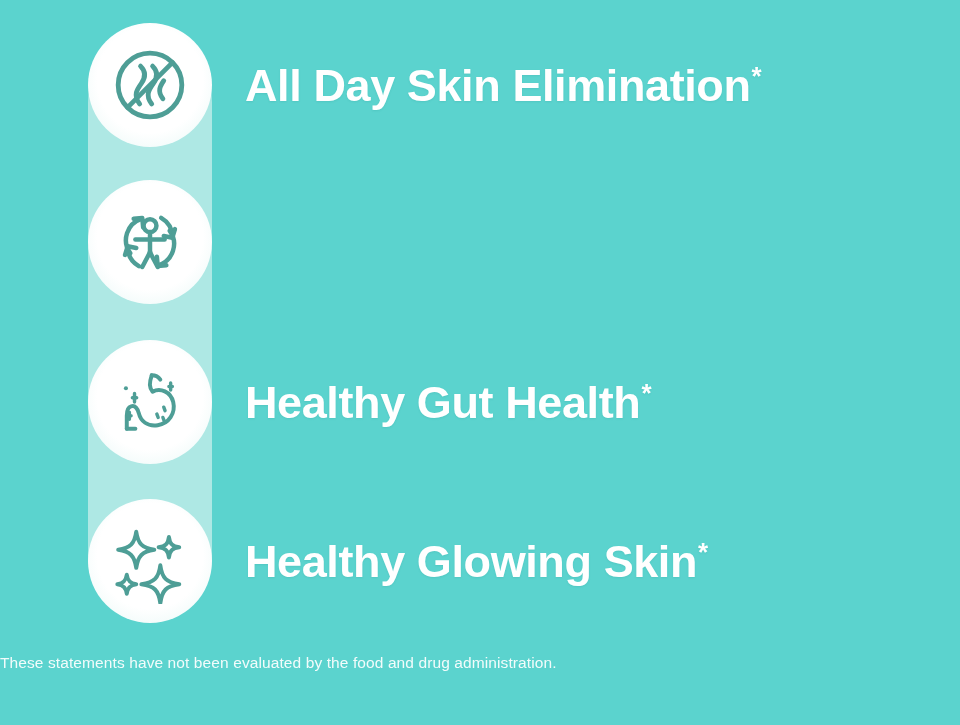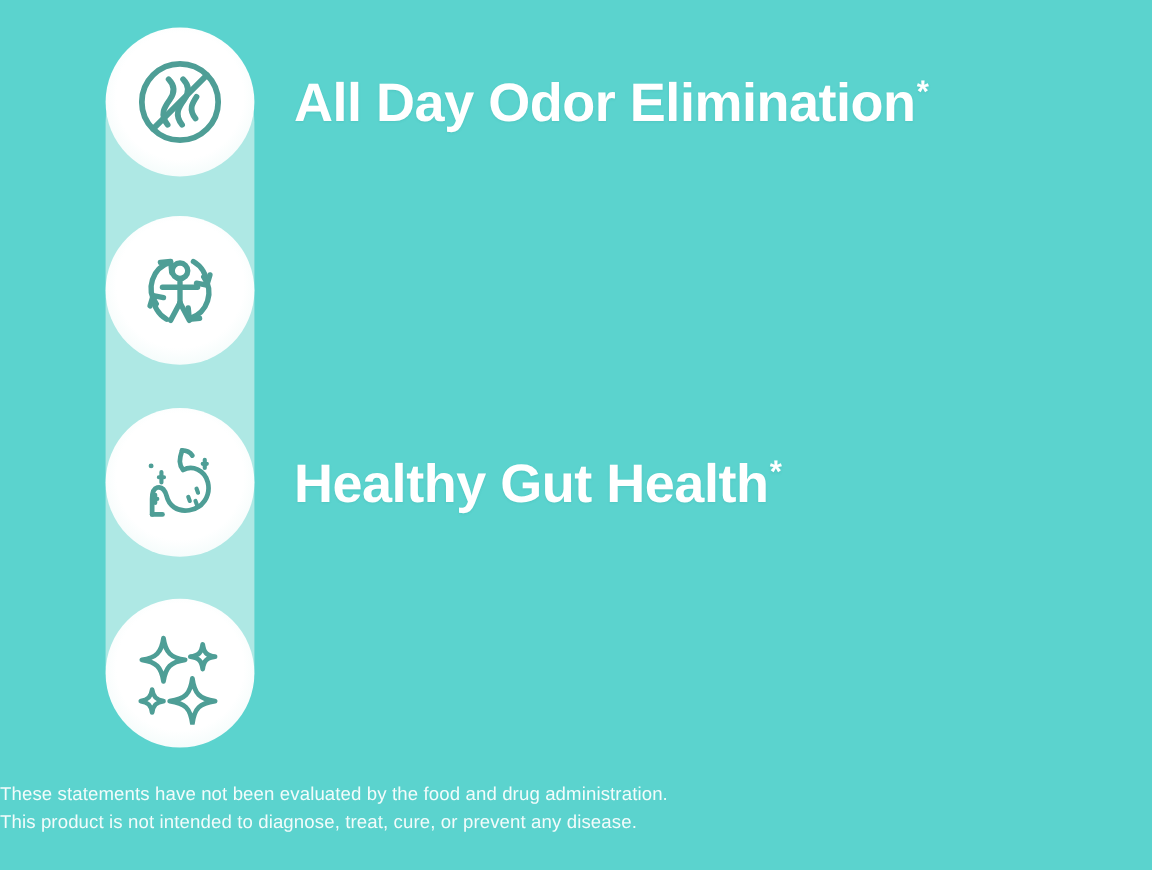--- a/index.html
+++ b/index.html
@@ -113,21 +113,21 @@
       <div class="icon-badge">
         <svg viewBox="0 0 100 100" fill="none" stroke="#4E9E96" stroke-width="5.6" stroke-linecap="round" stroke-linejoin="round">
           <circle cx="50" cy="50" r="37"></circle>
           <line x1="24" y1="76" x2="76" y2="24"></line>
           <path d="M38 72 C30 62 35 55 40 48 C45 41 45 34 39 28"></path>
           <path d="M52 72 C44 62 49 55 54 48 C59 41 59 34 53 28"></path>
           <path d="M65 66 C58 57 62 51 66 45"></path>
         </svg>
       </div>
       <div class="benefit-label">
-        <span>All Day Odor Elimination</span><span class="asterisk">*</span>
+        <span>All Day Skin Elimination</span><span class="asterisk">*</span>
       </div>
     </div>
 
     <div class="benefit-row r1">
       <div class="icon-badge">
         <svg viewBox="0 0 100 100" fill="none" stroke="#4E9E96" stroke-width="5.2" stroke-linecap="round" stroke-linejoin="round">
           <path d="M27 63 A26 26 0 0 1 40 23"></path>
           <polyline points="31,23 41,22 42,33"></polyline>
           <path d="M73 37 A26 26 0 0 1 60 77"></path>
           <polyline points="69,77 59,78 58,67"></polyline>
@@ -171,22 +171,24 @@
 
     <div class="benefit-row r3">
       <div class="icon-badge">
         <svg viewBox="0 0 100 100" fill="none" stroke="#4E9E96" stroke-width="4.6" stroke-linecap="round" stroke-linejoin="round">
           <path d="M34 16 C36 30 41 35 55 37 C41 39 36 44 34 58 C32 44 27 39 13 37 C27 35 32 30 34 16 Z"></path>
           <path d="M62 55 C64 70 69 75 84 77 C69 79 64 84 62 99 C60 84 55 79 40 77 C55 75 60 70 62 55 Z"></path>
           <path d="M72 22 C73 30 76 33 84 34 C76 35 73 38 72 46 C71 38 68 35 60 34 C68 33 71 30 72 22 Z"></path>
           <path d="M23 66 C24 73 27 76 34 77 C27 78 24 81 23 88 C22 81 19 78 12 77 C19 76 22 73 23 66 Z"></path>
         </svg>
       </div>
+      <div class="benefit-label">
+        <span>Healthy Glowing Skin</span><span class="asterisk">*</span>
+      </div>
     </div>
 
   </div>
 
   <div class="disclaimer">
     <div>These statements have not been evaluated by the food and drug administration.</div>
-    <div>This product is not intended to diagnose, treat, cure, or prevent any disease.</div>
   </div>
 
 </div>
 
 </body></html>

